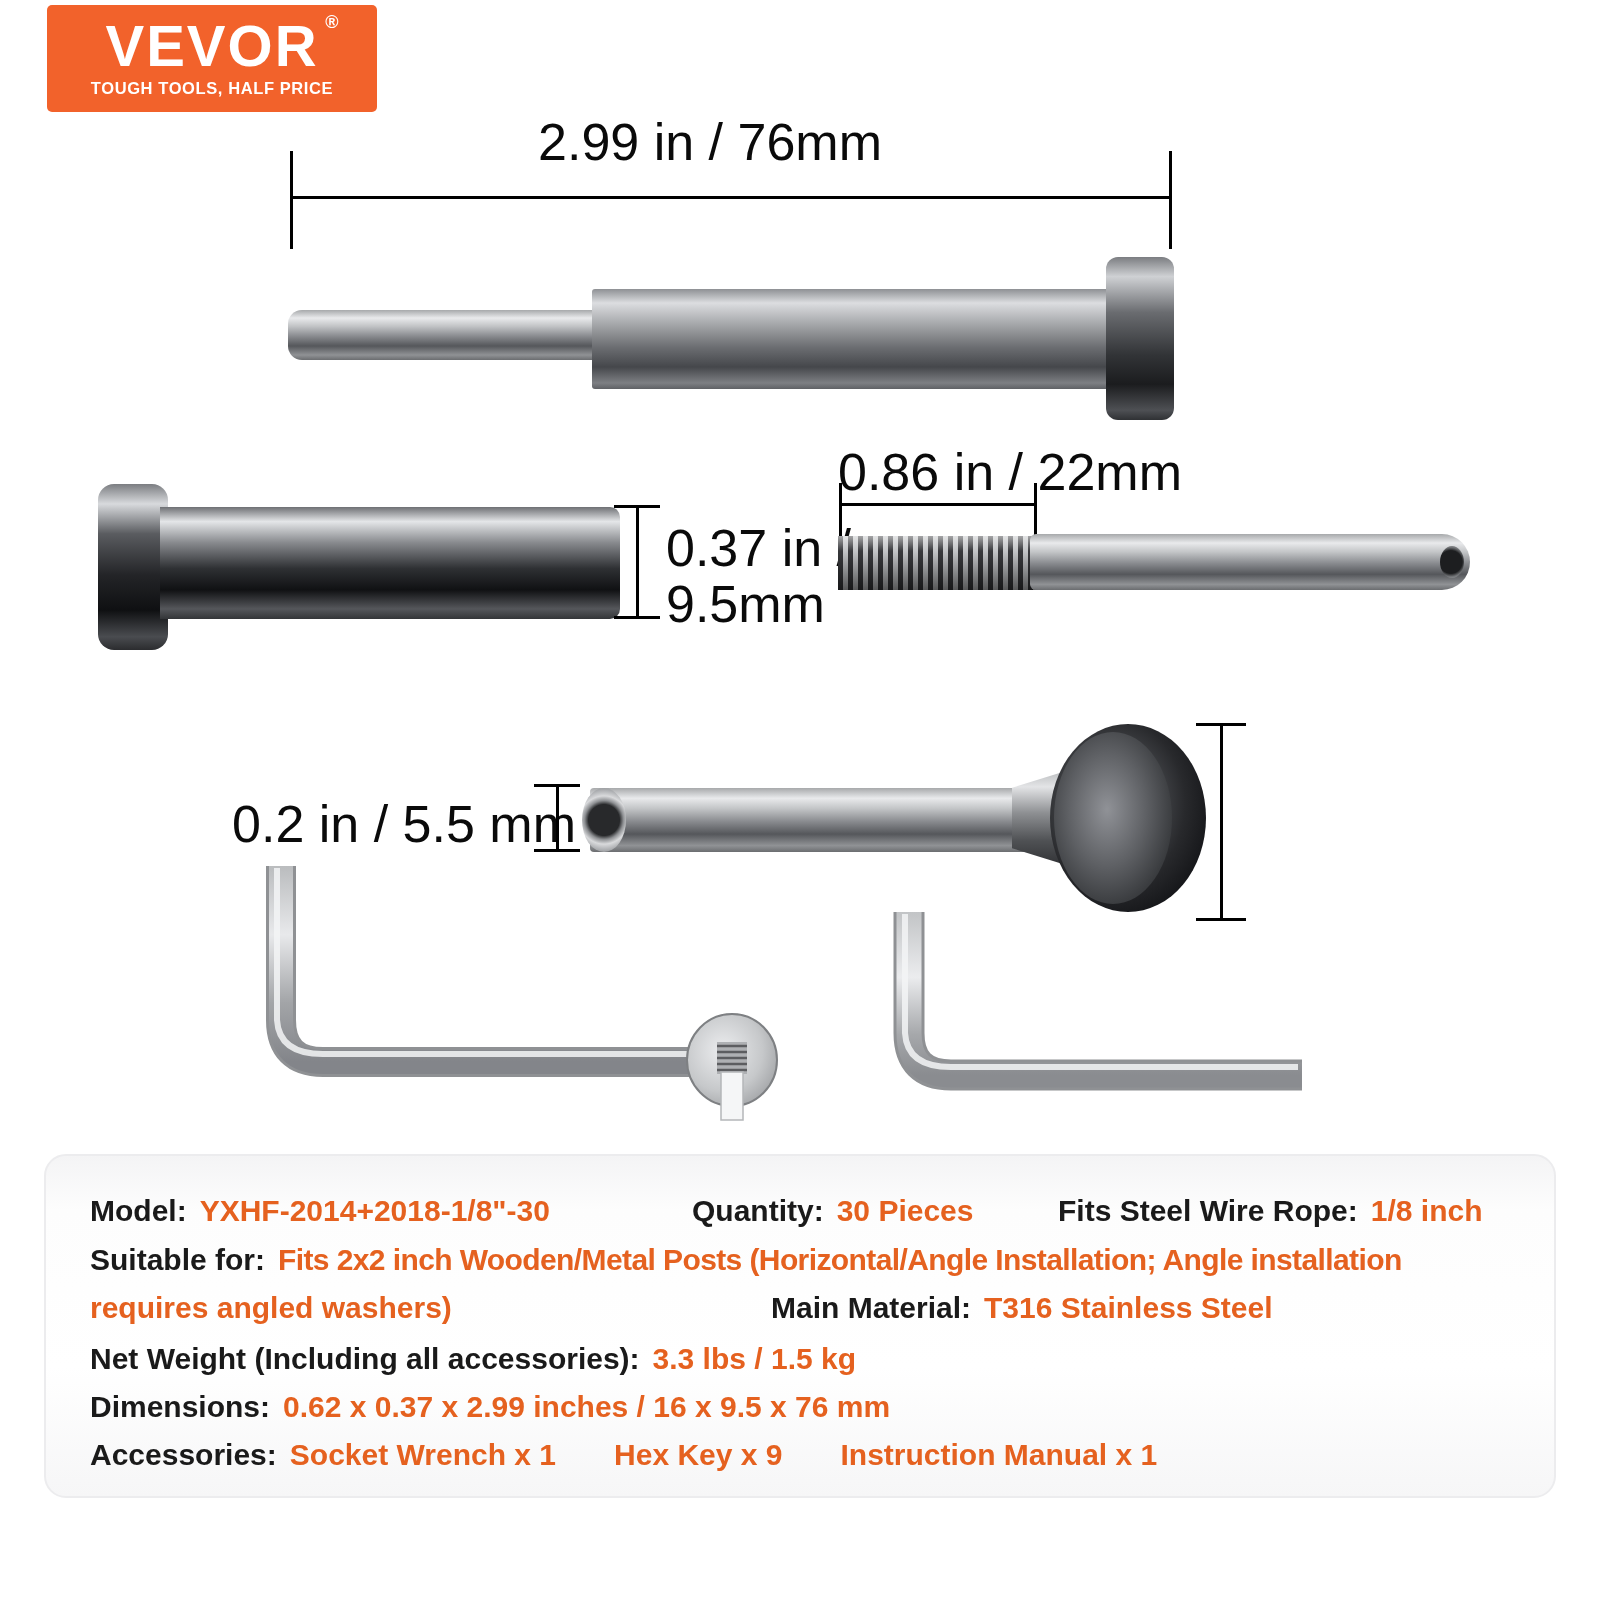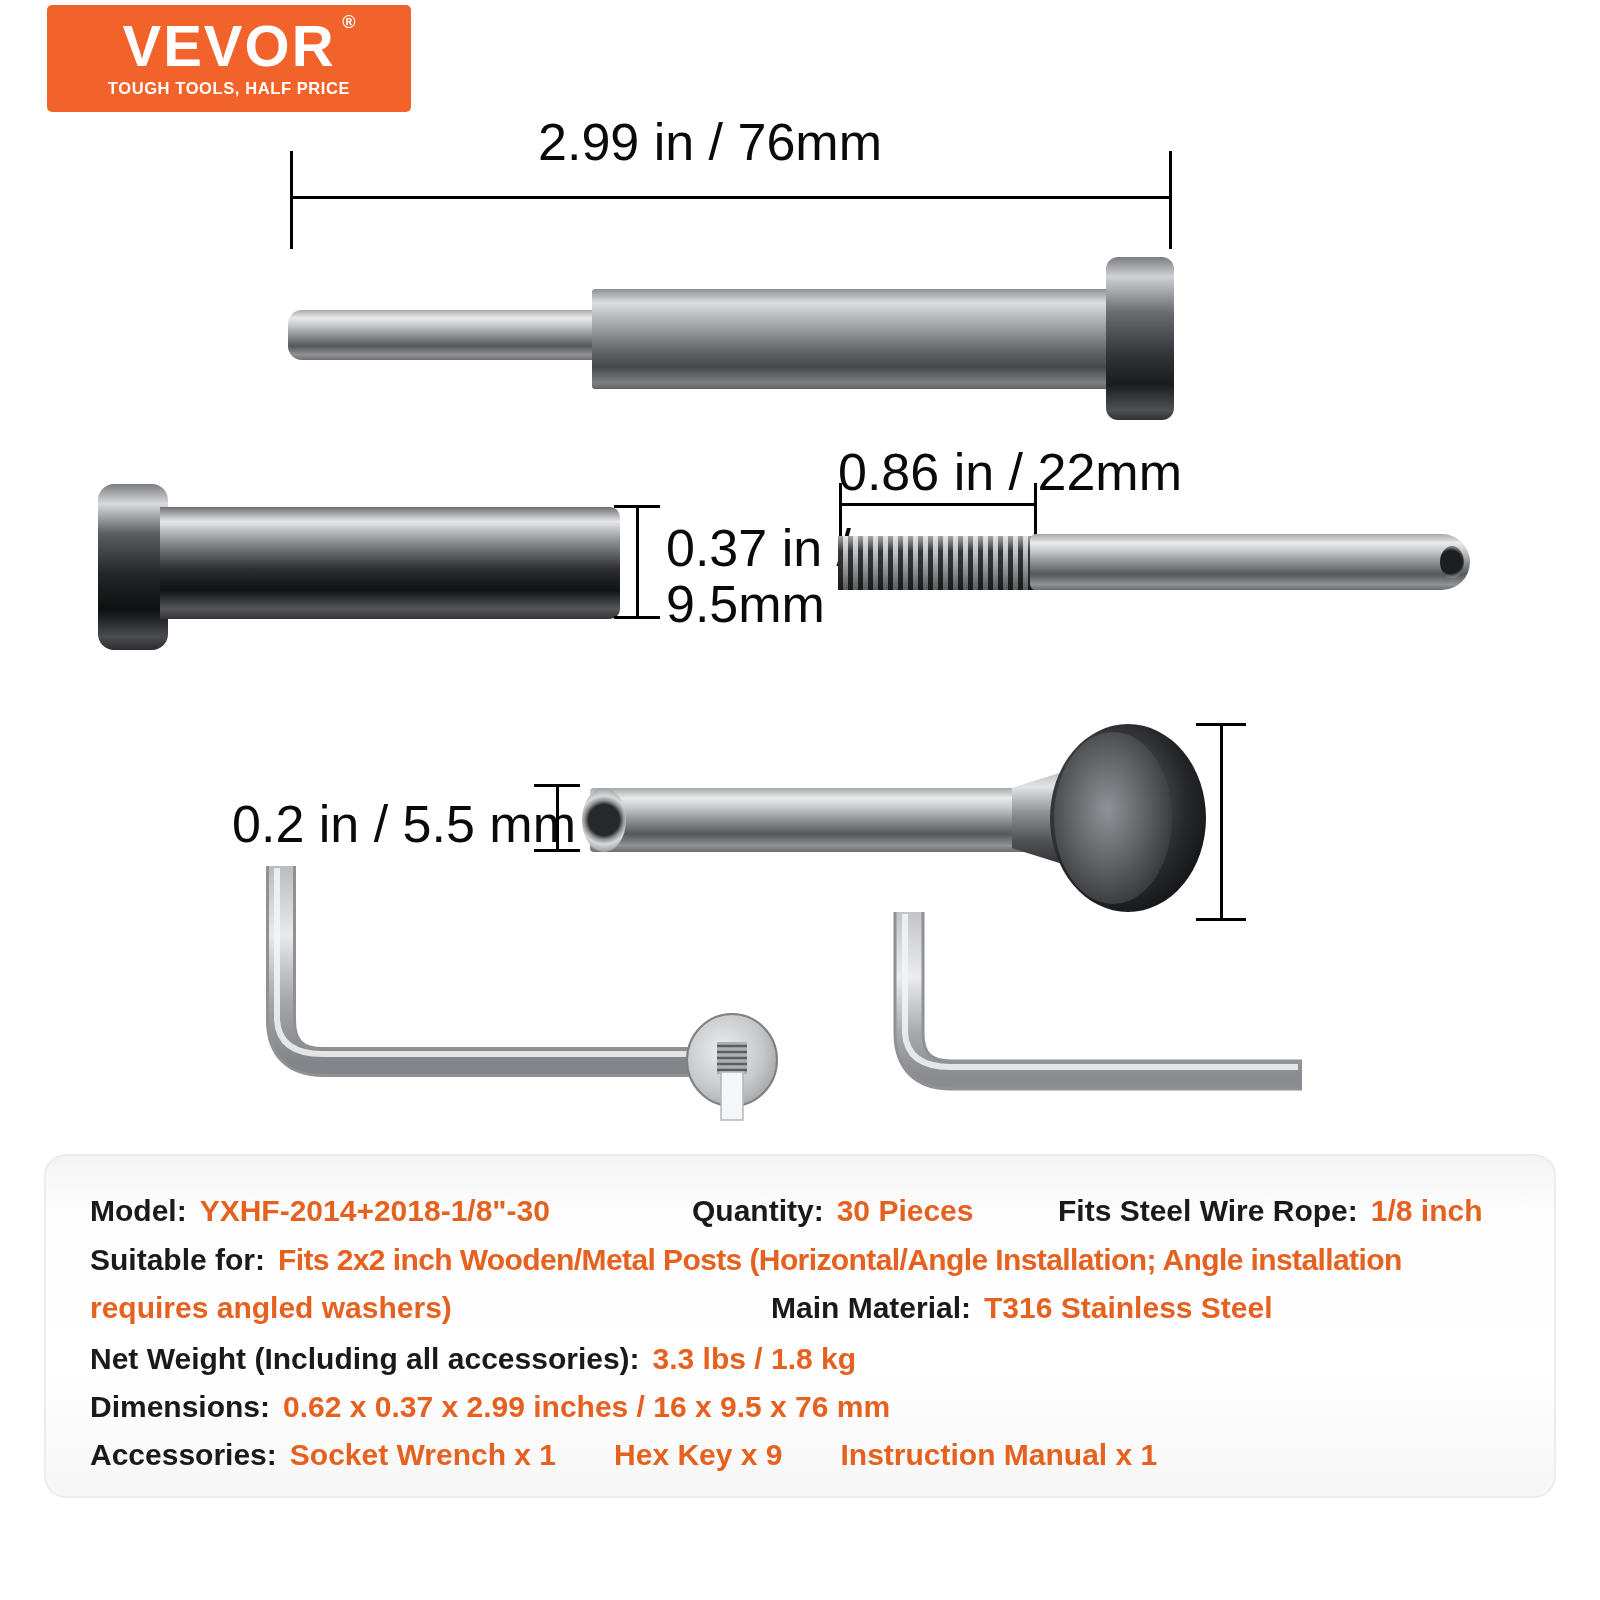--- a/index.html
+++ b/index.html
@@ -1,20 +1,20 @@
 <!DOCTYPE html>
 <html><head>
 <meta charset="utf-8">
 <style>
   html,body{margin:0;padding:0;background:#fff;}
   .stage{position:relative;width:1600px;height:1600px;background:#ffffff;overflow:hidden;
          font-family:"Liberation Sans",sans-serif;}
 
   
-  .logo{position:absolute;left:47px;top:5px;width:364px;height:107px;background:#F2622B;
+  .logo{position:absolute;left:47px;top:5px;width:330px;height:107px;background:#F2622B;
         border-radius:5px;color:#fff;text-align:center;}
   .logo-word{position:relative;display:inline-block;margin-top:12px;
              font-weight:bold;font-size:58px;letter-spacing:2px;line-height:1;}
   .logo-reg{position:absolute;right:-22px;top:-4px;font-size:18px;font-weight:bold;}
   .logo-tag{margin-top:4px;font-size:16.5px;font-weight:bold;letter-spacing:.6px;}
 
   
   .dline{position:absolute;background:#000;}
   .dim-label{position:absolute;font-weight:400;font-size:52px;line-height:1.08;color:#0a0a0a;
              white-space:nowrap;}
@@ -193,21 +193,21 @@
     </div>
 
     <div class="spec-row r3">
       <span class="val">requires angled washers)</span>
       <span class="abs681">
         <span class="lbl">Main Material:</span><span class="val">T316 Stainless Steel</span>
       </span>
     </div>
 
     <div class="spec-row r4">
-      <span class="lbl">Net Weight (Including all accessories):</span><span class="val">3.3 lbs / 1.8 kg</span>
+      <span class="lbl">Net Weight (Including all accessories):</span><span class="val">3.3 lbs / 1.5 kg</span>
     </div>
 
     <div class="spec-row r5">
       <span class="lbl">Dimensions:</span><span class="val">0.62 x 0.37 x 2.99 inches / 16 x 9.5 x 76 mm</span>
     </div>
 
     <div class="spec-row r6">
       <span class="lbl">Accessories:</span><span class="val acc-item">Socket Wrench x 1</span><span class="val acc-item">Hex Key x 9</span><span class="val acc-item">Instruction Manual x 1</span>
     </div>
 

